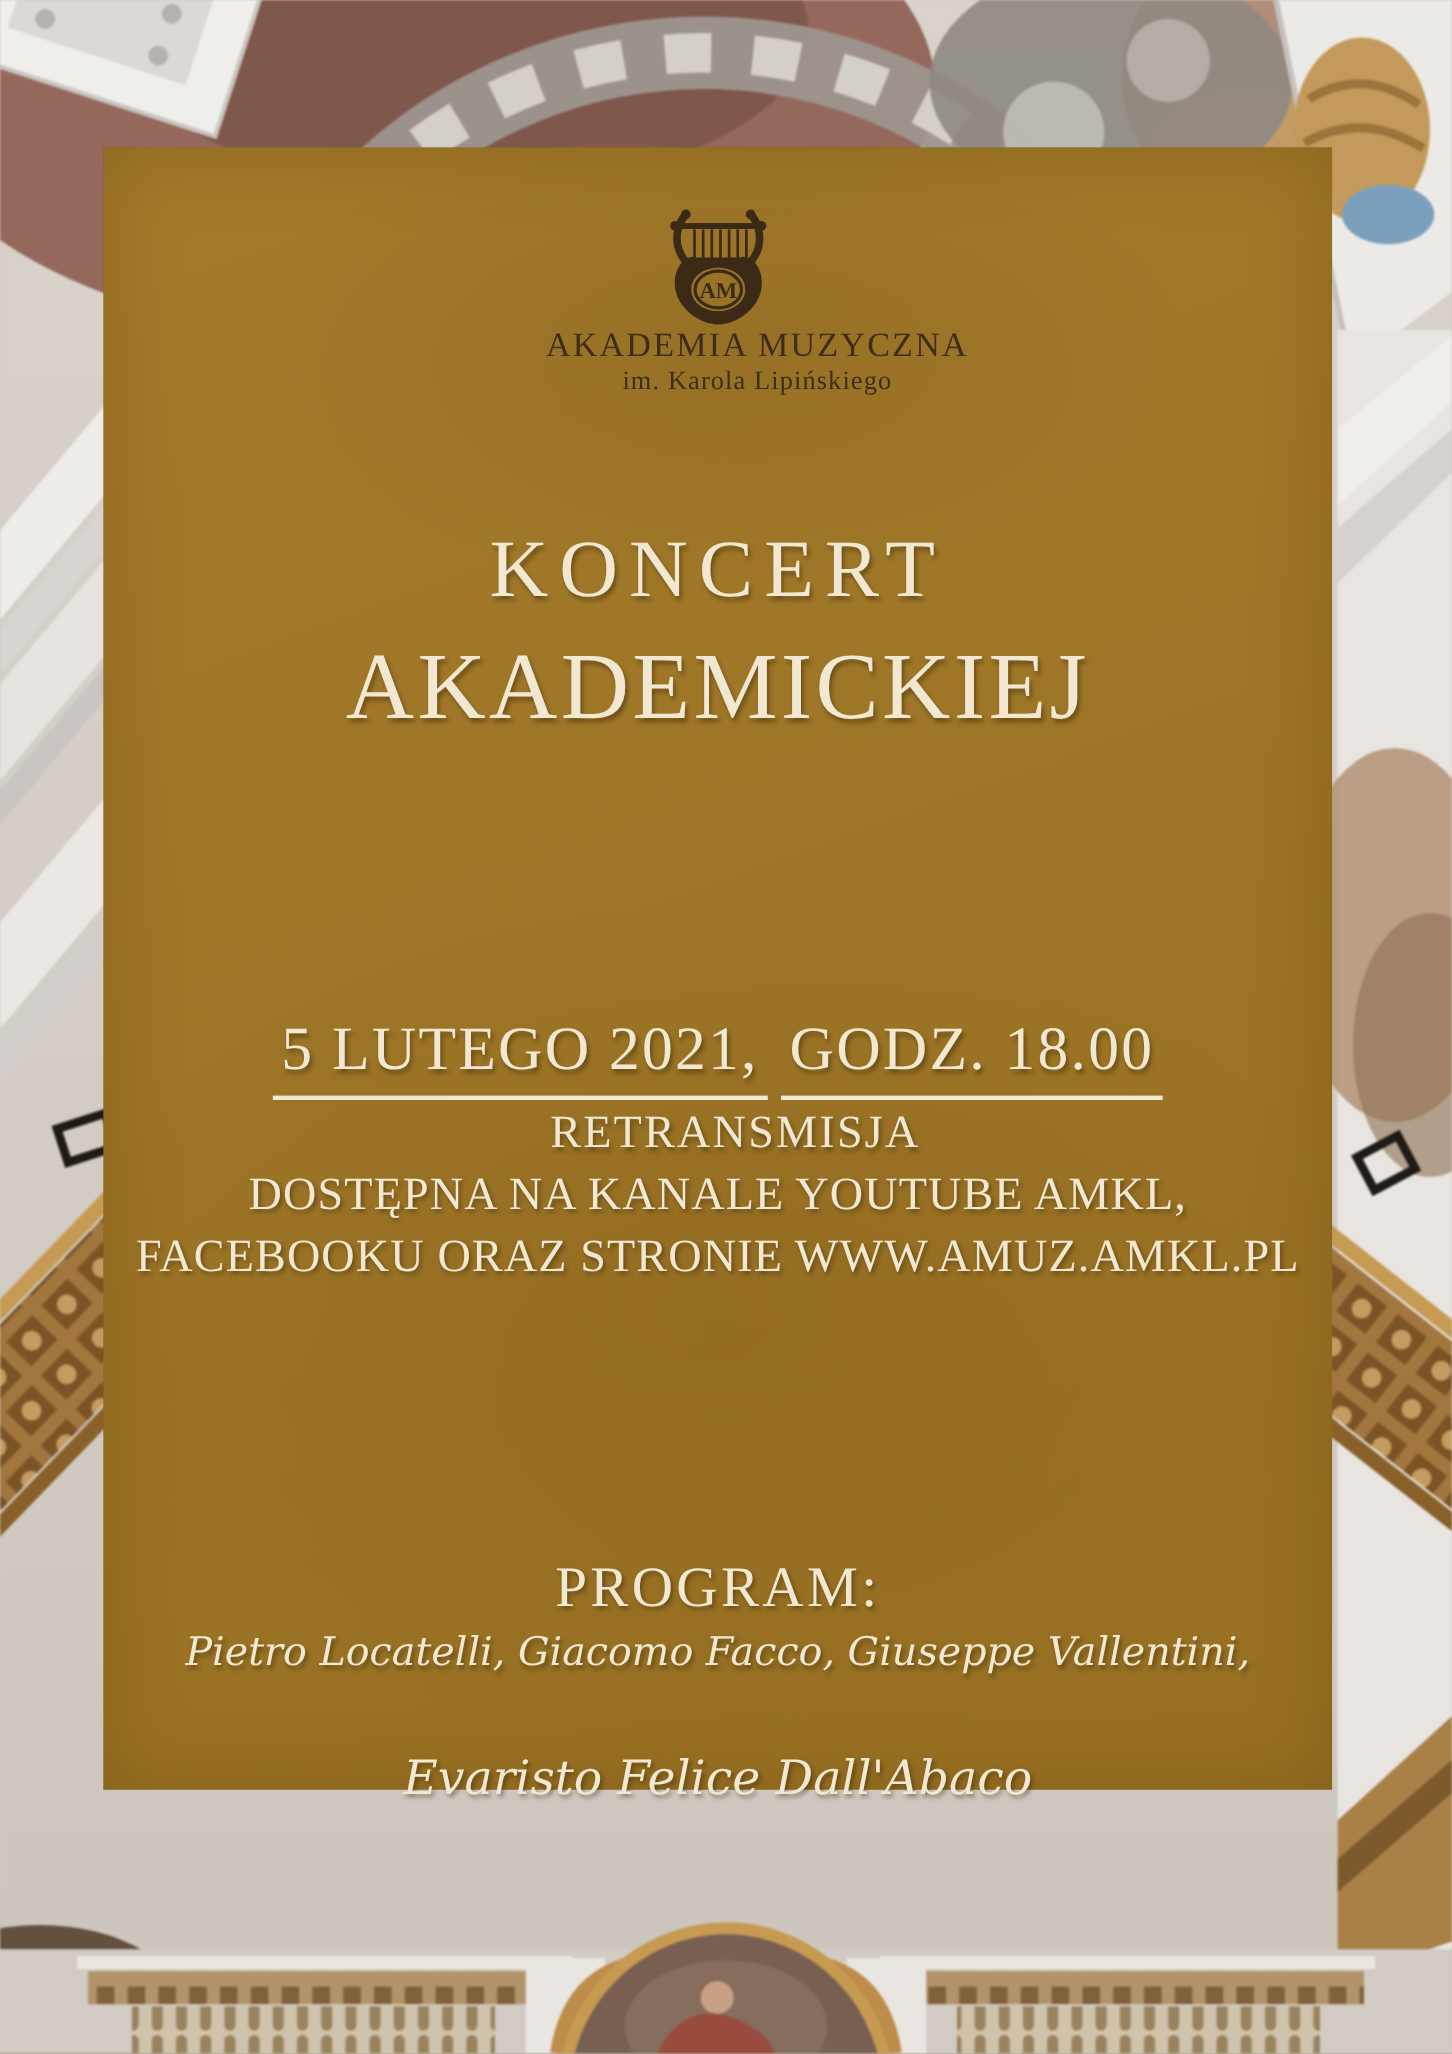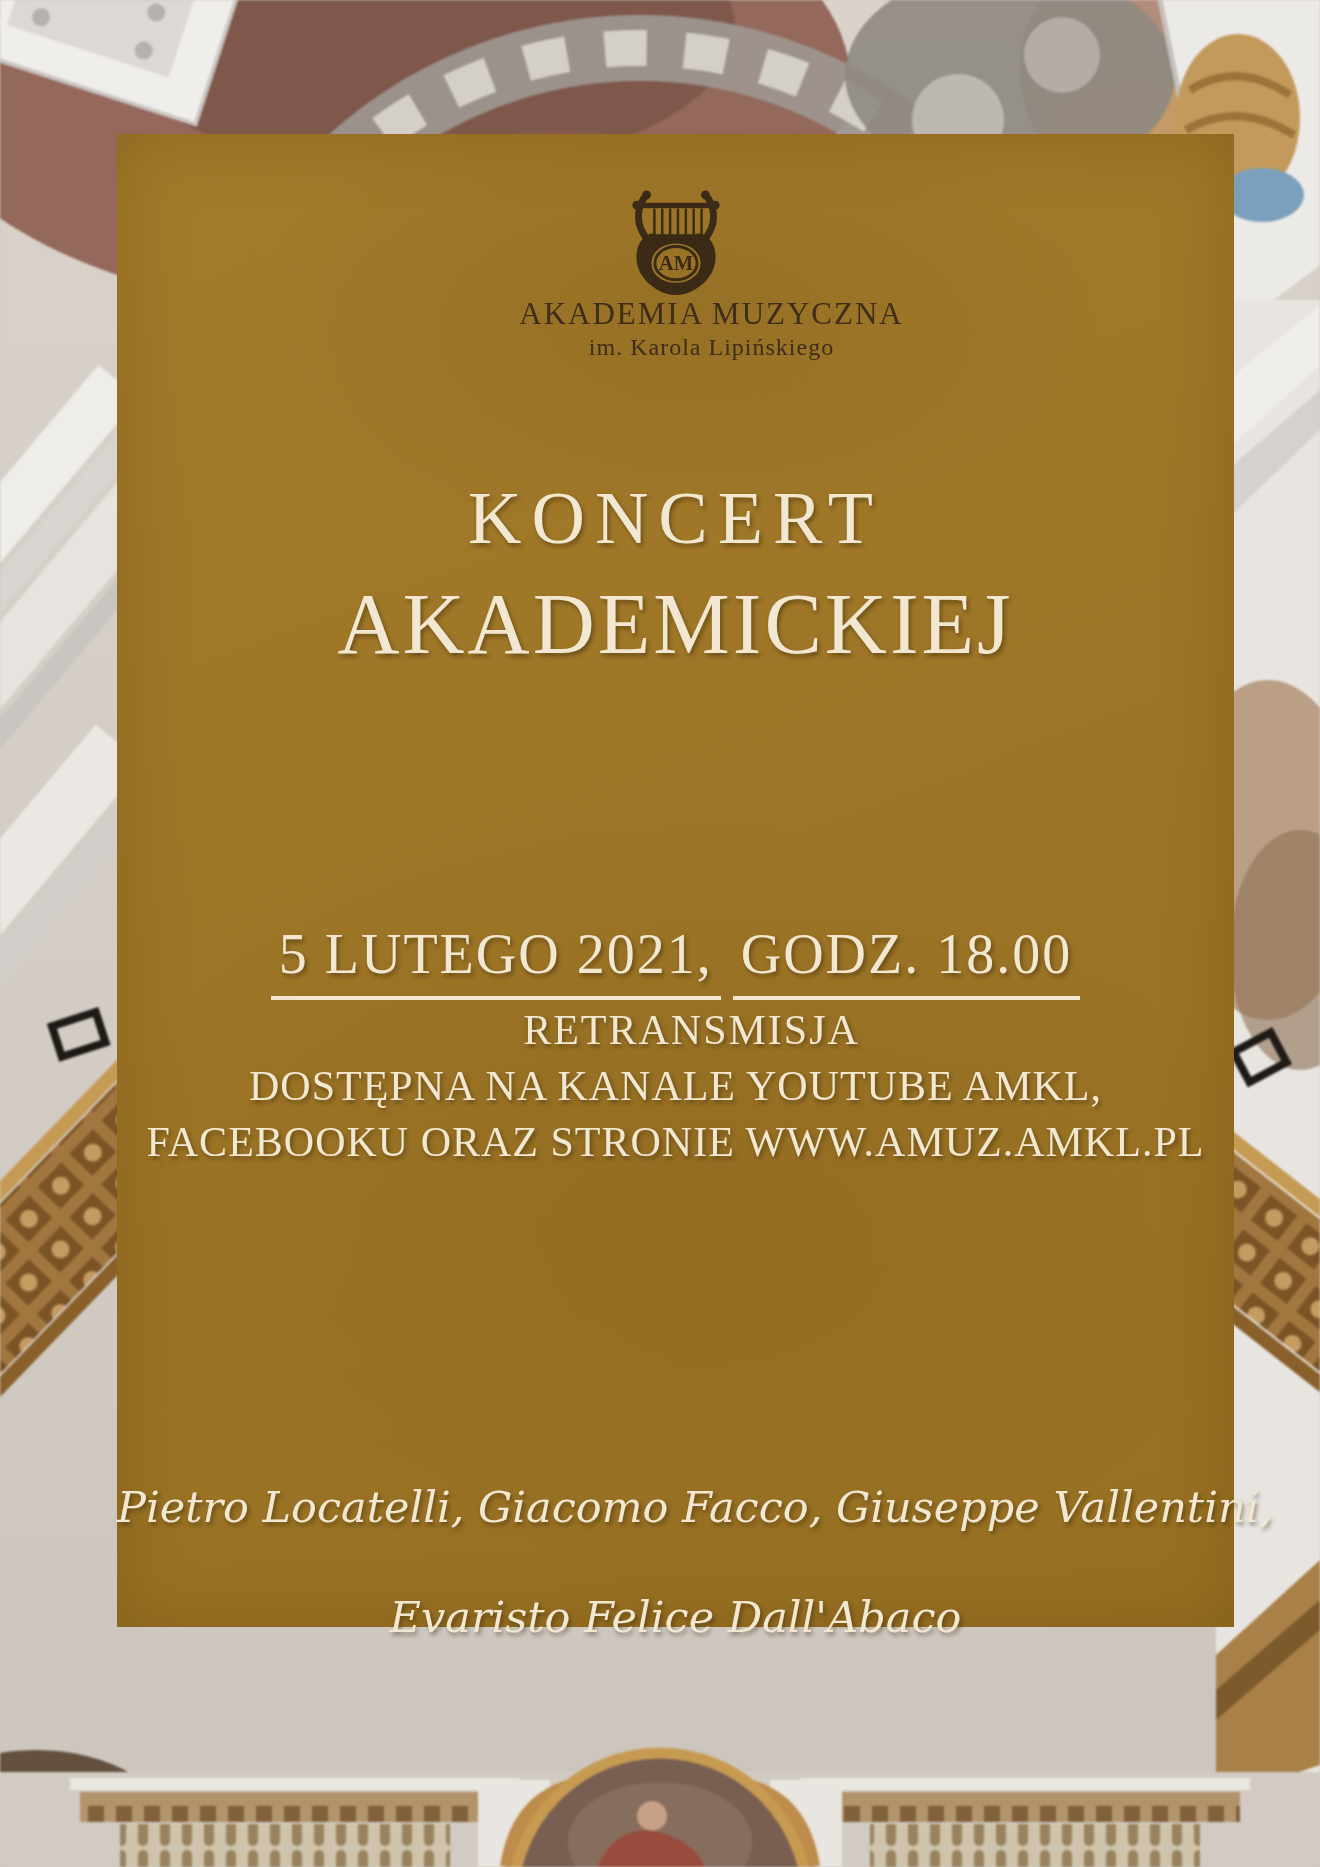--- a/index.html
+++ b/index.html
@@ -3,21 +3,21 @@
 <meta charset="utf-8">
 <style>
   html,body { margin:0; padding:0; background:#8c8680; }
   .poster {
     position:relative; width:1320px; height:1867px; overflow:hidden;
     background:#cfc8c1; font-family:"Liberation Serif", serif;
   }
   .bg { position:absolute; left:0; top:0; width:1320px; height:1867px; filter:blur(1.1px) saturate(.96); }
 
   .overlay {
-    position:absolute; left:117px; top:134px; width:1117px; height:1493px;
+    position:absolute; left:94px; top:134px; width:1117px; height:1493px;
     background-color:#9e7524;
     background-image:
       radial-gradient(ellipse 620px 320px at 50% 12%, rgba(60,40,5,.10), transparent 70%),
       radial-gradient(ellipse 860px 560px at 50% 72%, rgba(70,45,8,.09), transparent 72%),
       linear-gradient(160deg, rgba(255,228,160,.05), rgba(60,40,5,.07));
     box-shadow: inset 0 0 70px rgba(90,60,12,.30);
   }
 
   .txt { position:absolute; left:0; width:100%; text-align:center;
          color:#f2e8d1; text-shadow:2px 3px 4px rgba(45,28,0,.45); white-space:nowrap; }
@@ -33,21 +33,21 @@
   .title-3 { top:550px; font-size:86px; letter-spacing:2px; }
 
   .date-line { top:788px; font-size:56px; letter-spacing:2px; }
   .date-seg  { display:inline-block; border-bottom:4px solid #f2e8d1; padding:0 8px 10px; margin:0 6px; }
 
   .broadcast { top:872px; font-size:42px; letter-spacing:2px;padding-left:16px; }
   .avail-1   { top:928px; font-size:42px; letter-spacing:1px; }
   .avail-2   { top:984px; font-size:42px; letter-spacing:1px; }
 
   .program-h  { top:1280px; font-size:52px; letter-spacing:3px; }
-  .program-1  { top:1348px; font-size:43px; font-family:"DejaVu Serif", serif; font-style:italic; }
+  .program-1  { top:1348px; font-size:36px; font-family:"DejaVu Serif", serif; font-style:italic; }
   .program-2  { top:1414px; font-size:43px; font-family:"DejaVu Serif", serif; font-style:italic;margin-top:44px; }
 </style>
 </head>
 <body>
 
 <div class="poster">
 
   <svg class="bg" viewBox="0 0 1320 1867" aria-hidden="true">
     <defs>
       <linearGradient id="bgG" x1="0" y1="0" x2="0" y2="1">
@@ -197,17 +197,18 @@
     <div class="txt title-1">KONCERT</div>
     <div class="txt title-2">AKADEMICKIEJ</div>
 
     <div class="txt date-line">
       <span class="date-seg">5 LUTEGO 2021,</span><span class="date-seg">GODZ. 18.00</span>
     </div>
     <div class="txt broadcast">RETRANSMISJA</div>
     <div class="txt avail-1">DOSTĘPNA NA KANALE YOUTUBE AMKL,</div>
     <div class="txt avail-2">FACEBOOKU ORAZ STRONIE WWW.AMUZ.AMKL.PL</div>
 
+    <div class="txt program-h">PROGRAM:</div>
     <div class="txt program-1">Pietro Locatelli, Giacomo Facco, Giuseppe Vallentini,</div>
     <div class="txt program-2">Evaristo Felice Dall'Abaco</div>
   </div>
 
 </div>
 
 </body></html>

